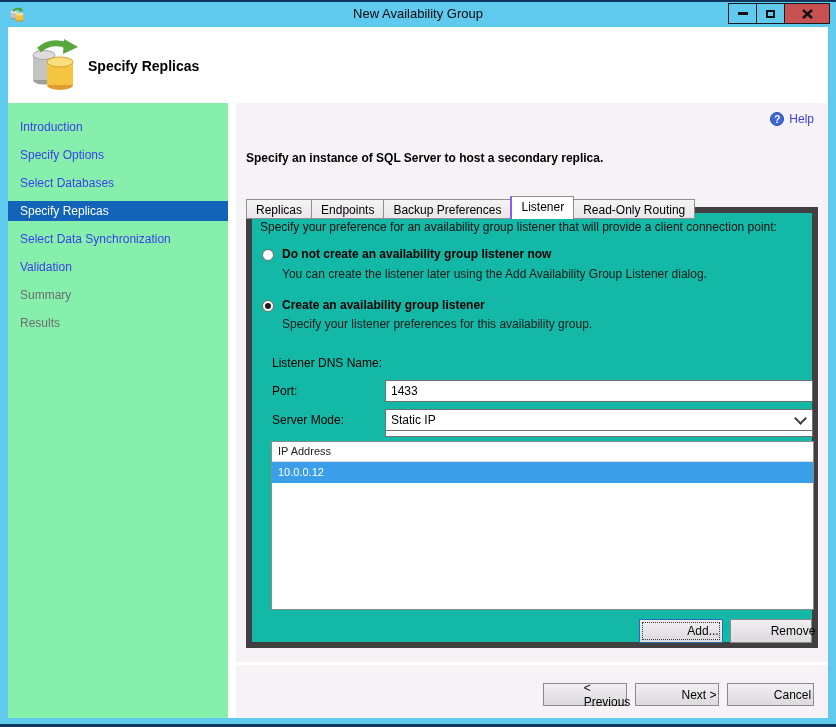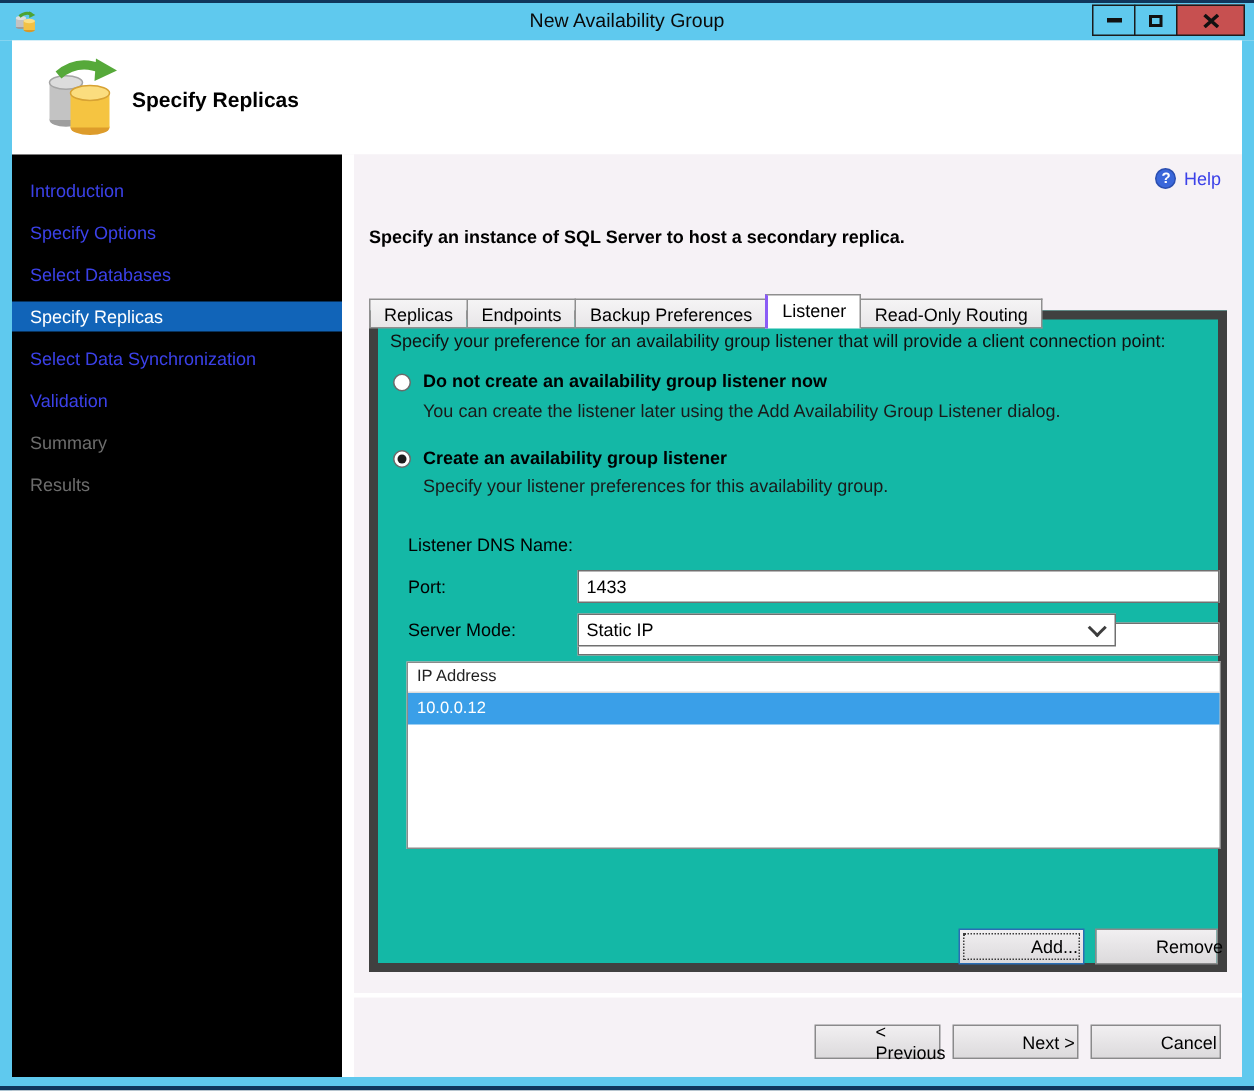--- a/index.html
+++ b/index.html
@@ -18,21 +18,21 @@
   .edge-right{position:absolute;right:0;top:27px;width:8px;height:700px;background:#5FC9EE;}
   .edge-bottom{position:absolute;left:0;bottom:0;width:836px;height:9px;background:#5FC9EE;}
   .edge-dark{position:absolute;left:0;bottom:0;width:836px;height:3px;background:#10365C;}
 
   
   .header{position:absolute;top:27px;left:8px;width:820px;height:76px;background:#ffffff;}
   .header-icon{position:absolute;left:20px;top:11px;width:52px;height:54px;}
   .header-title{position:absolute;left:80px;top:31px;font-size:14px;font-weight:bold;color:#000;}
 
   
-  .sidebar{position:absolute;top:103px;left:8px;width:220px;height:615px;background:#000000;padding-top:10px;box-sizing:border-box;}
+  .sidebar{position:absolute;top:103px;left:8px;width:220px;height:615px;background:#86efac;padding-top:10px;box-sizing:border-box;}
   .nav-item{height:28px;display:flex;align-items:center;padding-left:12px;font-size:12px;}
   .nav-item.link{color:#3B41E8;cursor:pointer;}
   .nav-item.selected{background:#1164B8;color:#ffffff;height:20px;margin:4px 0;}
   .nav-item.disabled{color:#6D6D6D;}
   .sep-v{position:absolute;top:103px;left:228px;width:8px;height:615px;background:#ffffff;}
 
   
   .main{position:absolute;top:103px;left:236px;width:592px;height:615px;background:#F6F2F6;}
   .help{position:absolute;top:9px;right:14px;display:flex;align-items:center;gap:5px;color:#3B41E8;font-size:12px;cursor:pointer;}
   .help-icon{width:14px;height:14px;border-radius:50%;background:#3a67da;border:1px solid #2b4fb0;color:#fff;font-size:10px;font-weight:bold;display:flex;align-items:center;justify-content:center;box-sizing:border-box;}
@@ -45,24 +45,24 @@
 
   .tabpanel{position:absolute;left:10px;top:104px;width:572px;height:441px;border:6px solid #404040;background:#14b8a6;box-sizing:border-box;z-index:2;}
   .instr{position:absolute;left:8px;top:7px;font-size:12px;color:#111;width:556px;}
   .radio{position:absolute;width:12px;height:12px;border:1px solid #6a6a6a;border-radius:50%;background:#fff;box-sizing:border-box;cursor:pointer;}
   .radio.checked::after{content:"";position:absolute;left:2px;top:2px;width:6px;height:6px;border-radius:50%;background:#1c1c1c;}
   .opt-label{position:absolute;font-size:12px;font-weight:bold;color:#000;cursor:pointer;}
   .opt-desc{position:absolute;font-size:12px;color:#1a1a1a;}
 
   .field-label{position:absolute;left:20px;font-size:12px;color:#000;}
   .text-input{position:absolute;left:133px;width:428px;height:22px;border:1px solid #707070;background:#fff;font-size:12px;font-family:"Liberation Sans",sans-serif;padding:0 5px;box-sizing:border-box;}
-  .dropdown{position:absolute;left:133px;width:359px;height:22px;border:1px solid #707070;background:#fff;font-size:12px;display:flex;align-items:center;justify-content:space-between;padding:0 7px 0 5px;box-sizing:border-box;cursor:pointer;}
+  .dropdown{position:absolute;left:133px;width:428px;height:22px;border:1px solid #707070;background:#fff;font-size:12px;display:flex;align-items:center;justify-content:space-between;padding:0 7px 0 5px;box-sizing:border-box;cursor:pointer;}
   .chev{width:7px;height:7px;border-right:2px solid #3d3d3d;border-bottom:2px solid #3d3d3d;transform:rotate(45deg);margin-top:-4px;}
 
-  .iplist{position:absolute;left:19px;top:228px;width:543px;height:125px;border:1px solid #8a8a8a;background:#fff;box-sizing:border-box;}
+  .iplist{position:absolute;left:19px;top:228px;width:543px;height:169px;border:1px solid #8a8a8a;background:#fff;box-sizing:border-box;}
   .iplist-header{height:19px;line-height:19px;padding-left:6px;font-size:11px;color:#222;background:#fff;border-bottom:1px solid #dcdcdc;}
   .iplist-row{height:21px;line-height:21px;padding-left:6px;font-size:11px;cursor:pointer;}
   .iplist-row.selected{background:#3A9FE8;color:#ffffff;}
 
   .btn{border:1px solid #8a8a8b;background:linear-gradient(#f1eff1,#dcdadc);font-size:12px;color:#000;display:flex;align-items:center;justify-content:center;cursor:pointer;box-sizing:border-box;padding-left:44px;}
   .add-btn{position:absolute;left:387px;top:406px;width:84px;height:24px;border:1px solid #2a6db4;outline:1px dotted #3c3c3c;outline-offset:-4px;}
   .remove-btn{position:absolute;left:478px;top:406px;width:82px;height:24px;}
 
   .sep-h{position:absolute;left:0;top:559px;width:592px;height:3px;background:#ffffff;}
   .prev-btn{position:absolute;left:307px;top:580px;width:84px;height:23px;}

